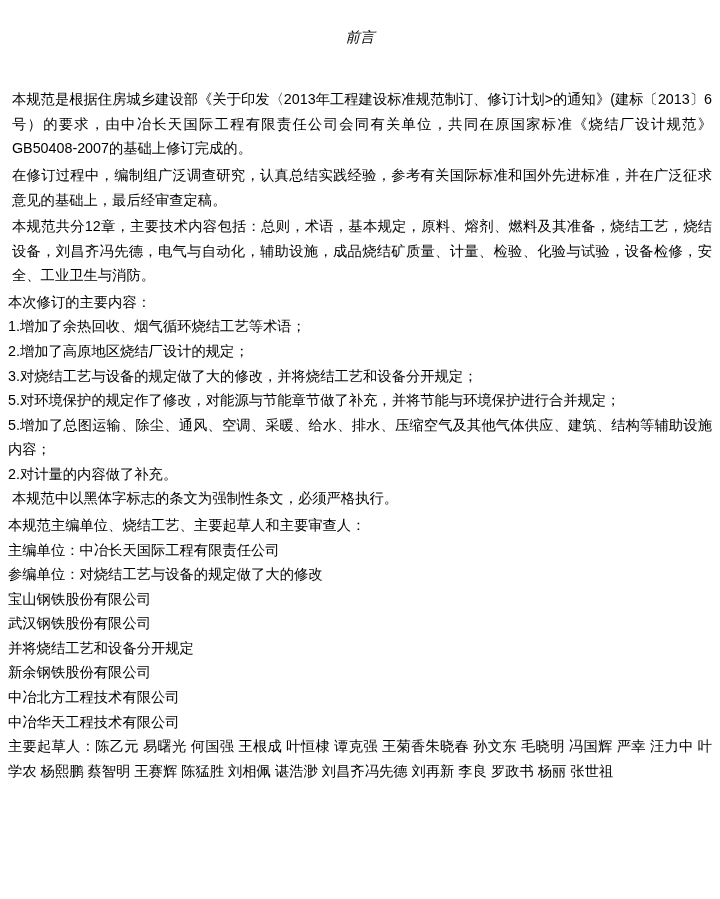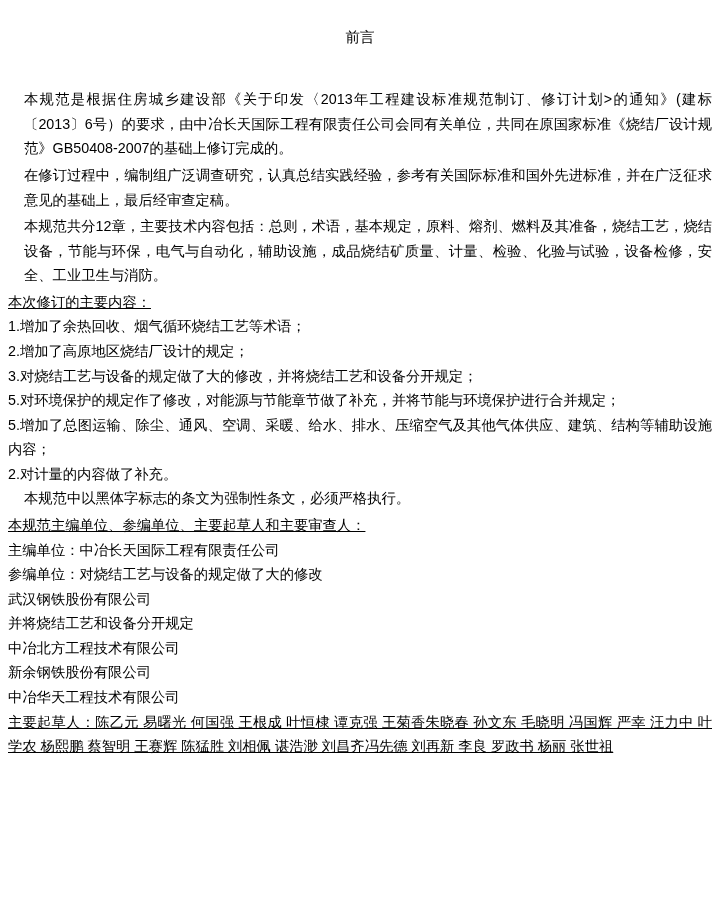--- a/index.html
+++ b/index.html
@@ -17,65 +17,66 @@
     width: 720px;
     box-sizing: border-box;
     padding: 26px 8px 20px 8px;
   }
   .doc-title {
     text-align: center;
     font-size: 14.5px;
     line-height: 1.6;
     margin: 0 0 38px 0;
     font-weight: normal;
+    font-style: italic;
   }
   .body-text {
     font-size: 14.3px;
     line-height: 1.72;
     text-align: justify;
     text-justify: inter-ideograph;
     margin: 0;
   }
   .para {
-    margin: 0 0 2px 16px;
+    margin: 0 0 2px 4px;
   }
   .para.tight {
     margin: 0;
-    text-decoration: underline;
   }
   .list-line {
     margin: 0;
   }
 </style>
 </head>
 <body>
 
 <div class="page">
 
   <h1 class="doc-title">前言</h1>
 
   <div class="body-text">
     <p class="para">本规范是根据住房城乡建设部《关于印发〈2013年工程建设标准规范制订、修订计划&gt;的通知》(建标〔2013〕6号）的要求，由中冶长天国际工程有限责任公司会同有关单位，共同在原国家标准《烧结厂设计规范》GB50408-2007的基础上修订完成的。</p>
     <p class="para">在修订过程中，编制组广泛调查研究，认真总结实践经验，参考有关国际标准和国外先进标准，并在广泛征求意见的基础上，最后经审查定稿。</p>
-    <p class="para">本规范共分12章，主要技术内容包括：总则，术语，基本规定，原料、熔剂、燃料及其准备，烧结工艺，烧结设备，节能与环保，电气与自动化，辅助设施，成品烧结矿质量、计量、检验、化验与试验，设备检修，安全、工业卫生与消防。</p>
+    <p class="para">本规范共分12章，主要技术内容包括：总则，术语，基本规定，原料、熔剂、燃料及其准备，烧结工艺，烧结设备，刘昌齐冯先德，电气与自动化，辅助设施，成品烧结矿质量、计量、检验、化验与试验，设备检修，安全、工业卫生与消防。</p>
     <p class="para tight">本次修订的主要内容：</p>
     <p class="list-line">1.增加了余热回收、烟气循环烧结工艺等术语；</p>
     <p class="list-line">2.增加了高原地区烧结厂设计的规定；</p>
     <p class="list-line">3.对烧结工艺与设备的规定做了大的修改，并将烧结工艺和设备分开规定；</p>
     <p class="list-line">5.对环境保护的规定作了修改，对能源与节能章节做了补充，并将节能与环境保护进行合并规定；</p>
     <p class="list-line">5.增加了总图运输、除尘、通风、空调、采暖、给水、排水、压缩空气及其他气体供应、建筑、结构等辅助设施内容；</p>
     <p class="list-line">2.对计量的内容做了补充。</p>
     <p class="para">本规范中以黑体字标志的条文为强制性条文，必须严格执行。</p>
-    <p class="para tight">本规范主编单位、参编单位、主要起草人和主要审查人：</p>
+    <p class="para tight">本规范主编单位、烧结工艺、主要起草人和主要审查人：</p>
 
     <p class="list-line">主编单位：中冶长天国际工程有限责任公司</p>
     <p class="list-line">参编单位：对烧结工艺与设备的规定做了大的修改</p>
+    <p class="list-line">宝山钢铁股份有限公司</p>
     <p class="list-line">武汉钢铁股份有限公司</p>
     <p class="list-line">并将烧结工艺和设备分开规定</p>
+    <p class="list-line">新余钢铁股份有限公司</p>
     <p class="list-line">中冶北方工程技术有限公司</p>
-    <p class="list-line">新余钢铁股份有限公司</p>
     <p class="list-line">中冶华天工程技术有限公司</p>
 
     <p class="para tight">主要起草人：陈乙元 易曙光 何国强 王根成 叶恒棣 谭克强 王菊香朱晓春 孙文东 毛晓明 冯国辉 严幸 汪力中 叶学农 杨熙鹏 蔡智明 王赛辉 陈猛胜 刘相佩 谌浩渺 刘昌齐冯先德 刘再新 李良 罗政书 杨丽 张世祖</p>
 
   </div>
 
 </div>
 
 </body></html>

